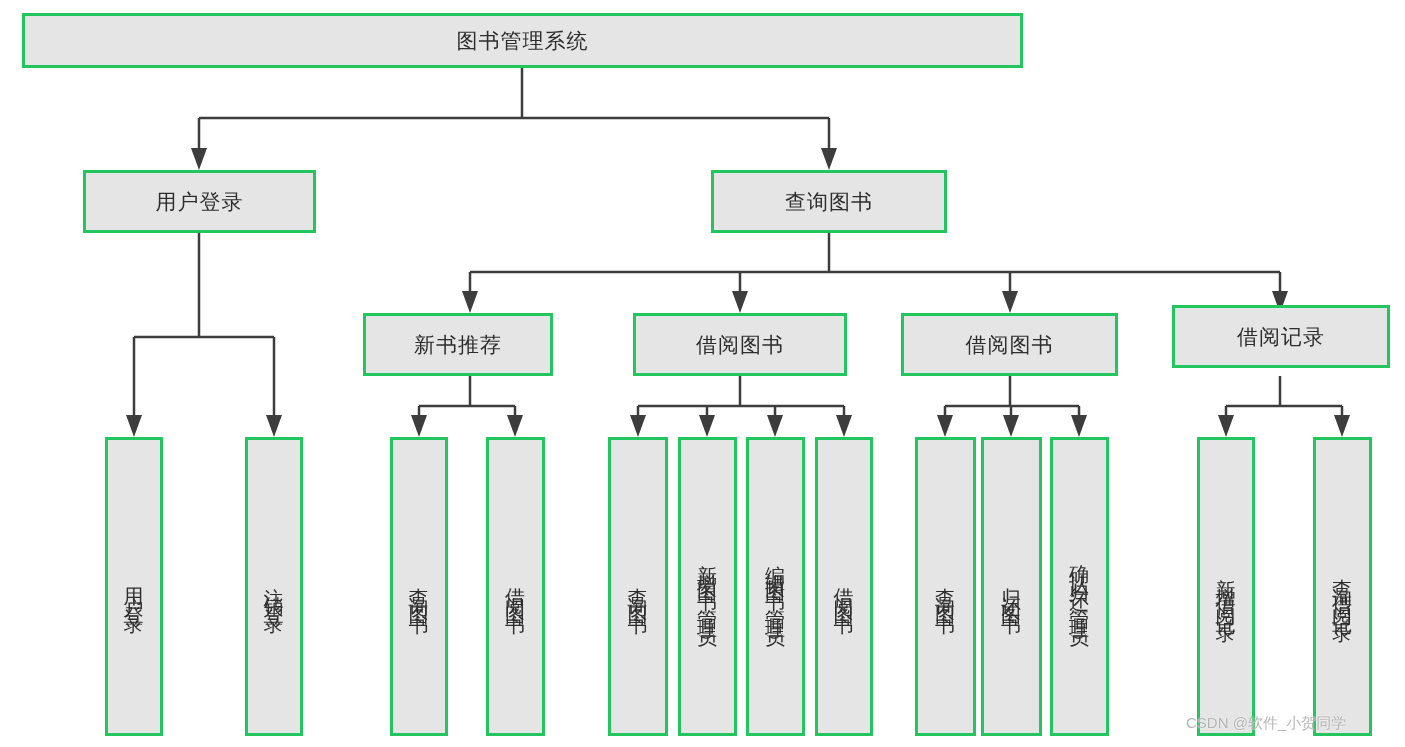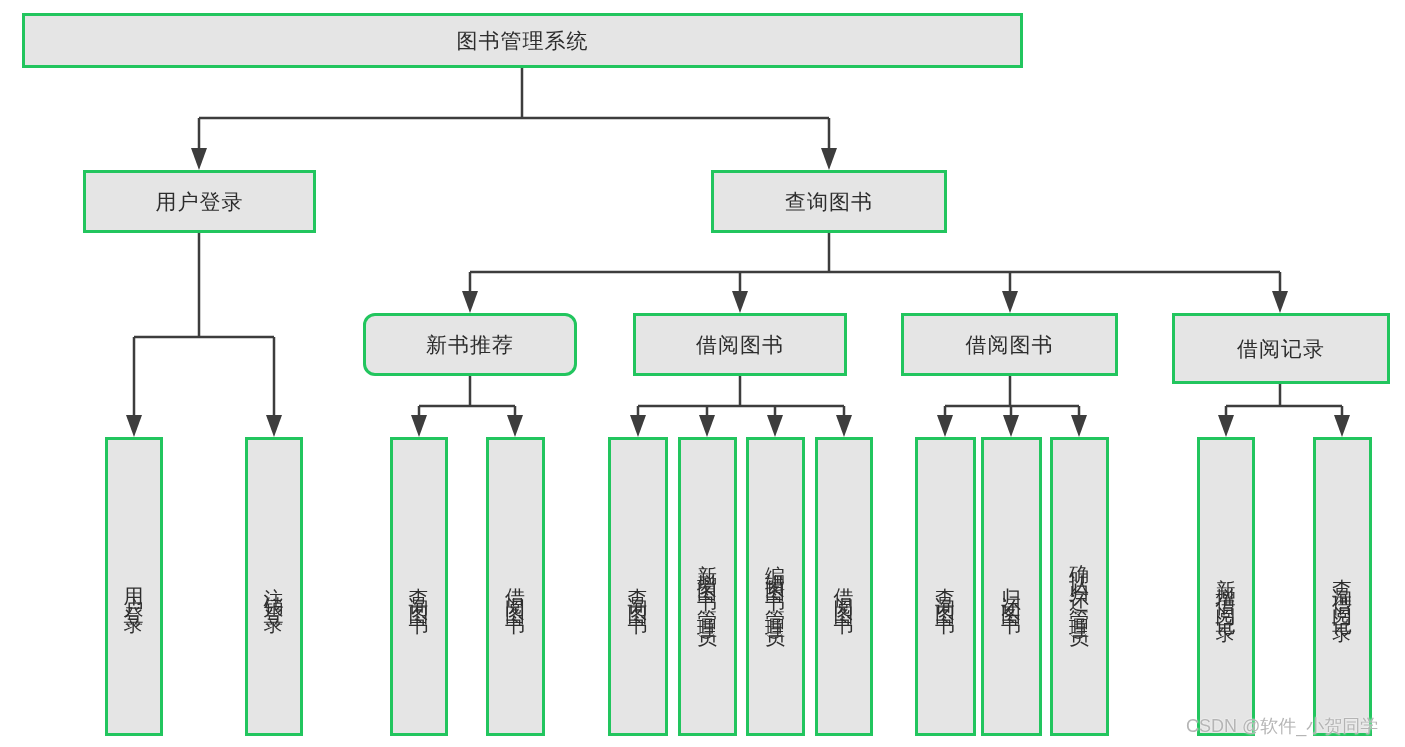--- a/index.html
+++ b/index.html
@@ -43,21 +43,21 @@
     font-size: 20px;
     letter-spacing: 9px;
     line-height: 1;
     padding-top: 6px;
   }
   #watermark {
     position: absolute;
     left: 1186px;
     top: 714px;
     width: 210px;
-    font-size: 18px;
+    font-size: 15px;
     color: rgba(175, 175, 175, 0.92);
     text-shadow: 0 0 2px #ffffff;
     white-space: nowrap;
     z-index: 10;
   }
 </style>
 </head>
 <body>
 
 <div id="stage">
@@ -99,24 +99,24 @@
       <polygon points="1218,415 1234,415 1226,437"></polygon>
       <polygon points="1334,415 1350,415 1342,437"></polygon>
     </g>
   </svg>
 
   <div class="node h-node" style="left:22px; top:13px; width:1001px; height:55px;">图书管理系统</div>
 
   <div class="node h-node" style="left:83px; top:170px; width:233px; height:63px;">用户登录</div>
   <div class="node h-node" style="left:711px; top:170px; width:236px; height:63px;">查询图书</div>
 
-  <div class="node h-node" style="left:363px; top:313px; width:214px; height:63px;border-radius:12px;">新书推荐</div>
+  <div class="node h-node" style="left:363px; top:313px; width:190px; height:63px;">新书推荐</div>
   <div class="node h-node" style="left:633px; top:313px; width:214px; height:63px;">借阅图书</div>
   <div class="node h-node" style="left:901px; top:313px; width:217px; height:63px;">借阅图书</div>
-  <div class="node h-node" style="left:1172px; top:313px; width:218px; height:71px;">借阅记录</div>
+  <div class="node h-node" style="left:1172px; top:305px; width:218px; height:63px;">借阅记录</div>
 
   <div class="node v-node" style="left:105px; top:437px; width:58px; height:299px;">用户登录</div>
   <div class="node v-node" style="left:245px; top:437px; width:58px; height:299px;">注销登录</div>
 
   <div class="node v-node" style="left:390px; top:437px; width:58px; height:299px;">查询图书</div>
   <div class="node v-node" style="left:486px; top:437px; width:59px; height:299px;">借阅图书</div>
 
   <div class="node v-node" style="left:608px; top:437px; width:60px; height:299px;">查询图书</div>
   <div class="node v-node" style="left:678px; top:437px; width:59px; height:299px;">新增图书（管理员）</div>
   <div class="node v-node" style="left:746px; top:437px; width:59px; height:299px;">编辑图书（管理员）</div>

